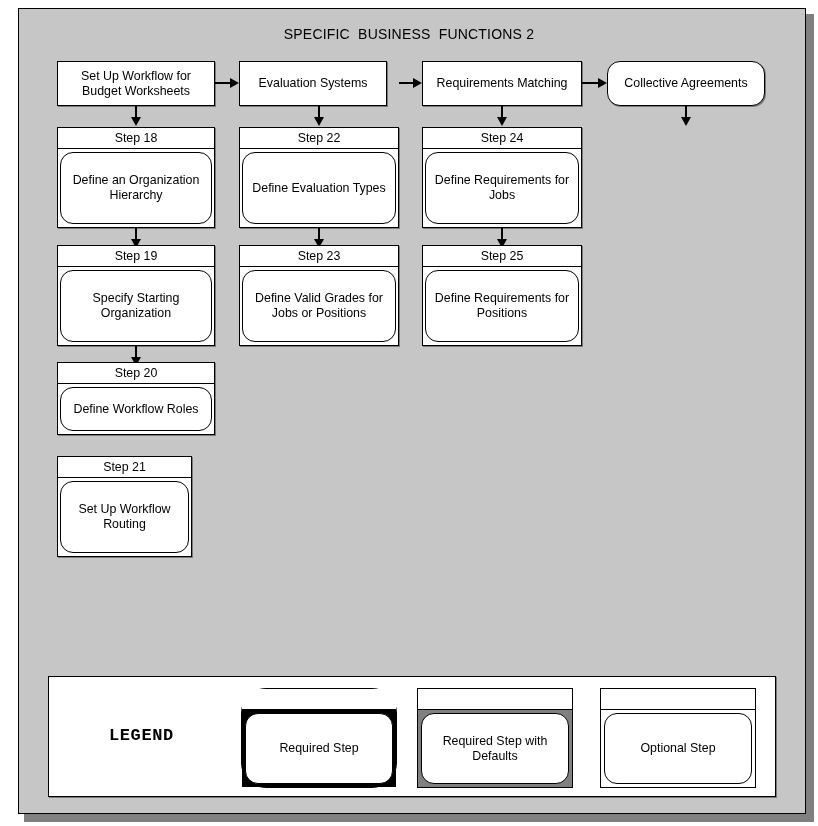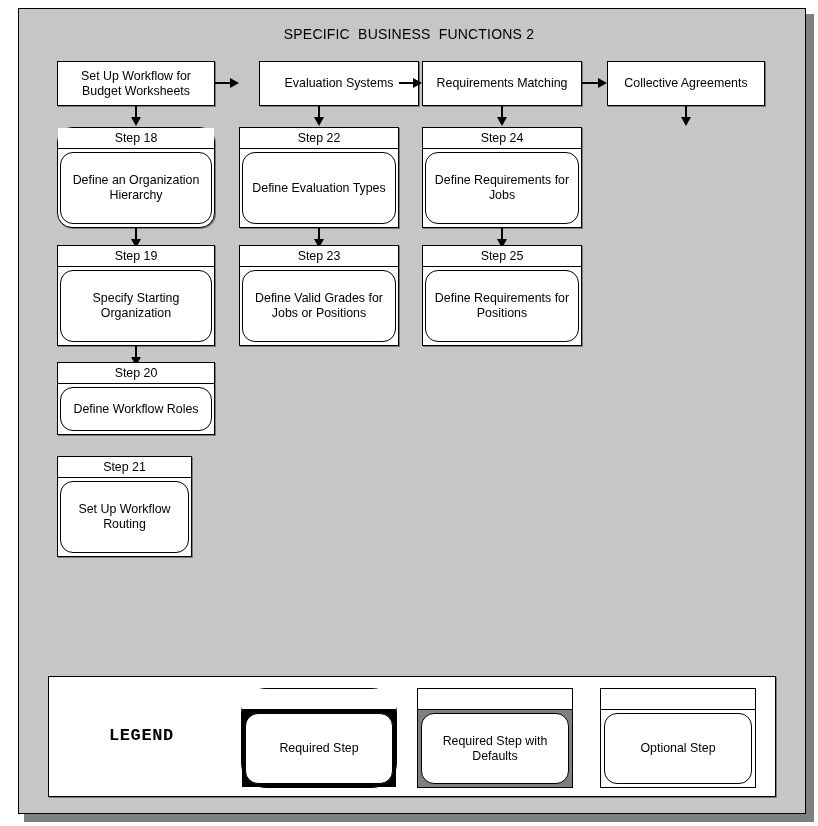--- a/index.html
+++ b/index.html
@@ -215,43 +215,43 @@
 <div id="root">
 
   <div class="frame-shadow"></div>
   <div class="frame"></div>
 
   <div class="title">SPECIFIC  BUSINESS  FUNCTIONS 2</div>
 
   <div class="head-box" style="left:57px; top:61px; width:158px; height:45px;">
     <span>Set Up Workflow for Budget Worksheets</span>
   </div>
-  <div class="head-box" style="left:239px; top:61px; width:160px; height:45px;margin-left:20px;">
+  <div class="head-box" style="left:239px; top:61px; width:148px; height:45px;">
     <span>Evaluation Systems</span>
   </div>
   <div class="head-box" style="left:422px; top:61px; width:160px; height:45px;">
     <span>Requirements Matching</span>
   </div>
-  <div class="head-box" style="left:607px; top:61px; width:158px; height:45px;">
+  <div class="head-box" style="left:607px; top:61px; width:158px; height:45px;border-radius:13px;">
     <span>Collective Agreements</span>
   </div>
 
   <div class="h-line" style="left:215px; top:82px; width:15px;"></div>
   <div class="arrow-right" style="left:230px; top:77.5px;"></div>
 
   <div class="h-line" style="left:399px; top:82px; width:14px;"></div>
   <div class="arrow-right" style="left:413px; top:77.5px;"></div>
 
   <div class="h-line" style="left:582px; top:82px; width:16px;"></div>
   <div class="arrow-right" style="left:598px; top:77.5px;"></div>
 
   <div class="v-line" style="left:135px; top:106px; height:12px;"></div>
   <div class="arrow-down" style="left:130.5px; top:117px;"></div>
 
-  <div class="step-box" style="left:57px; top:127px; width:158px; height:101px;border-radius:15px;">
+  <div class="step-box" style="left:57px; top:127px; width:158px; height:101px;">
     <div class="step-head">Step 18</div>
     <div class="step-body">
       <div class="step-inner">Define an Organization Hierarchy</div>
     </div>
   </div>
 
   <div class="v-line" style="left:135px; top:228px; height:12px;"></div>
   <div class="arrow-down" style="left:130.5px; top:239px;"></div>
 
   <div class="step-box" style="left:57px; top:245px; width:158px; height:101px;">

